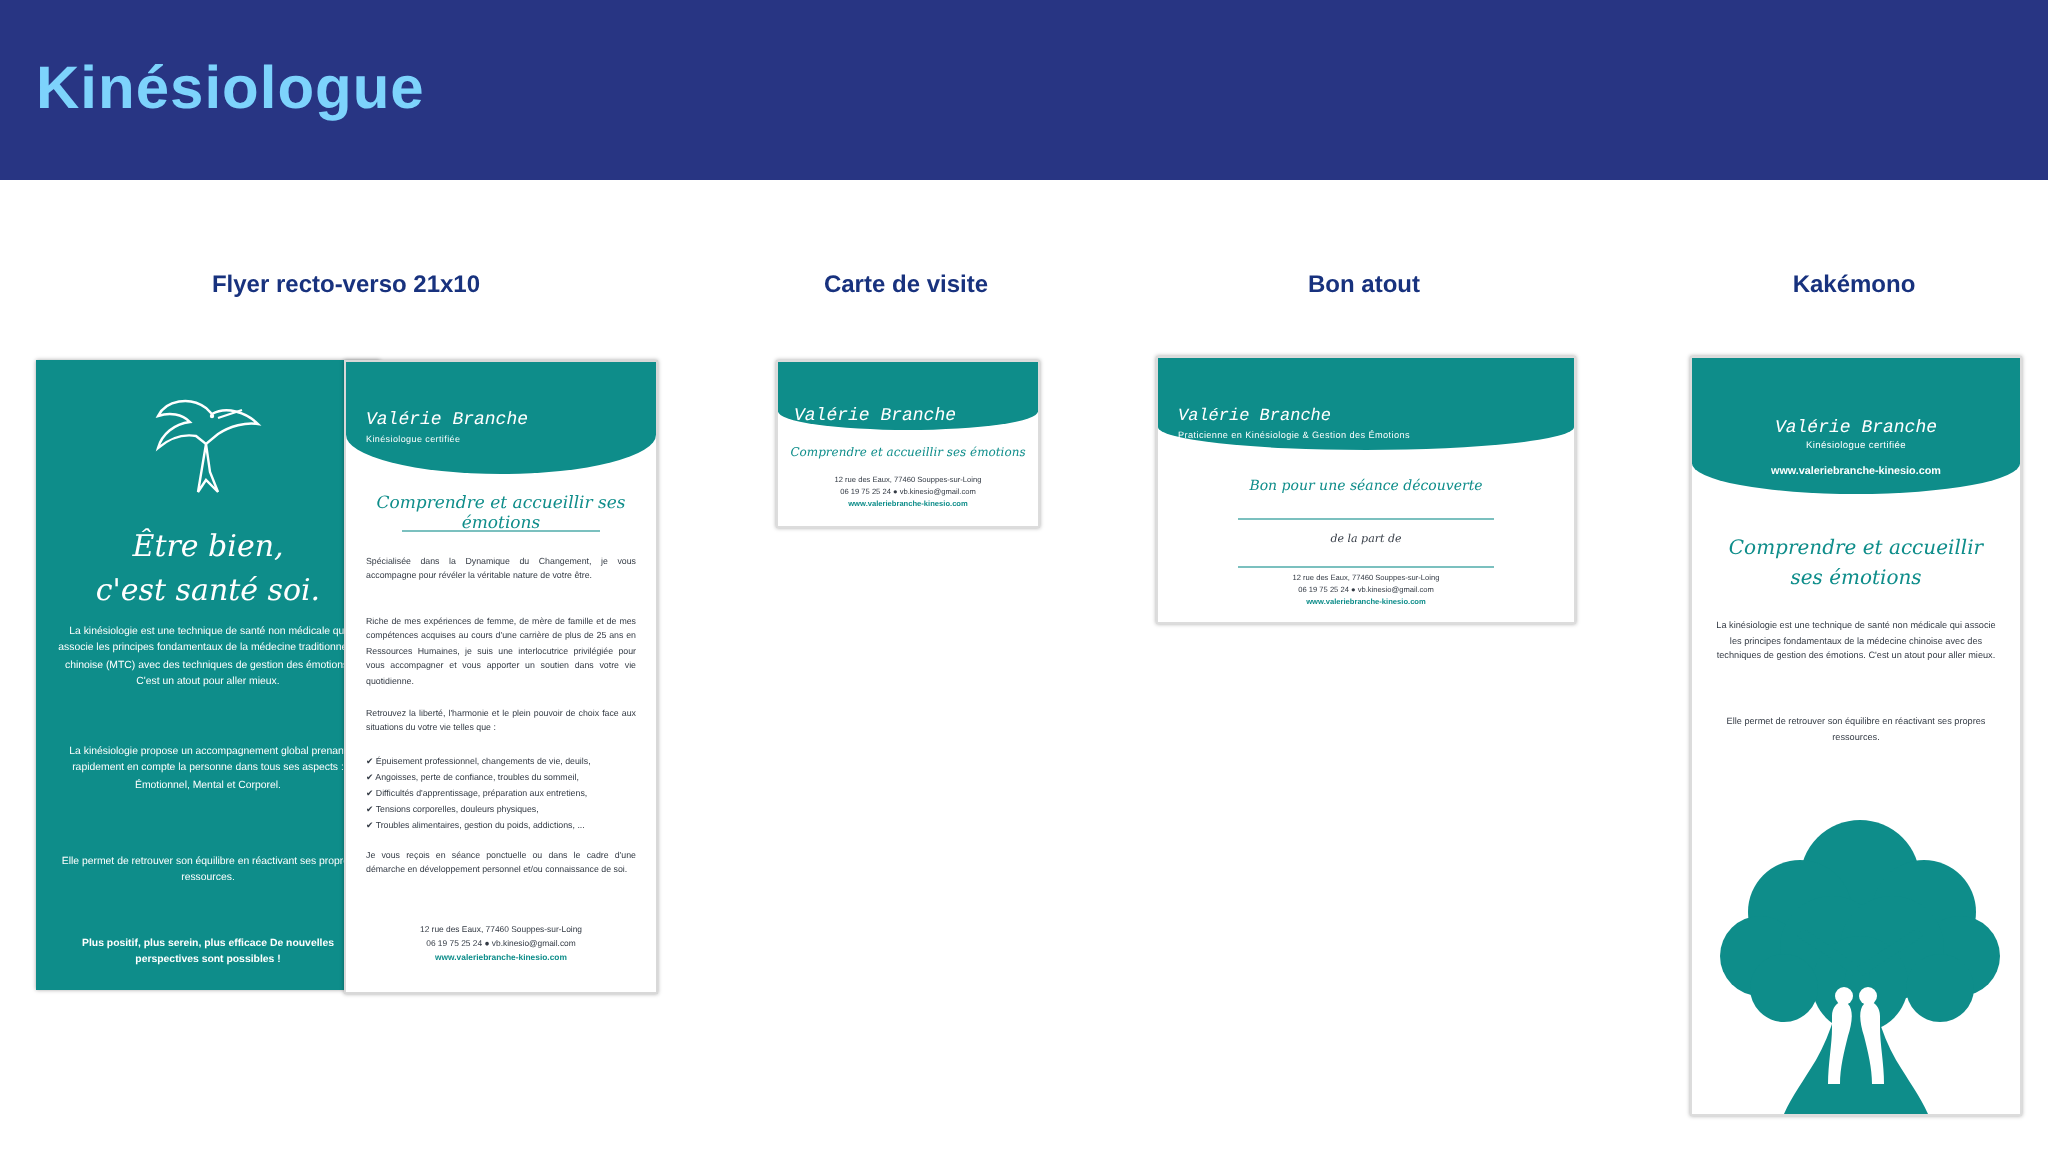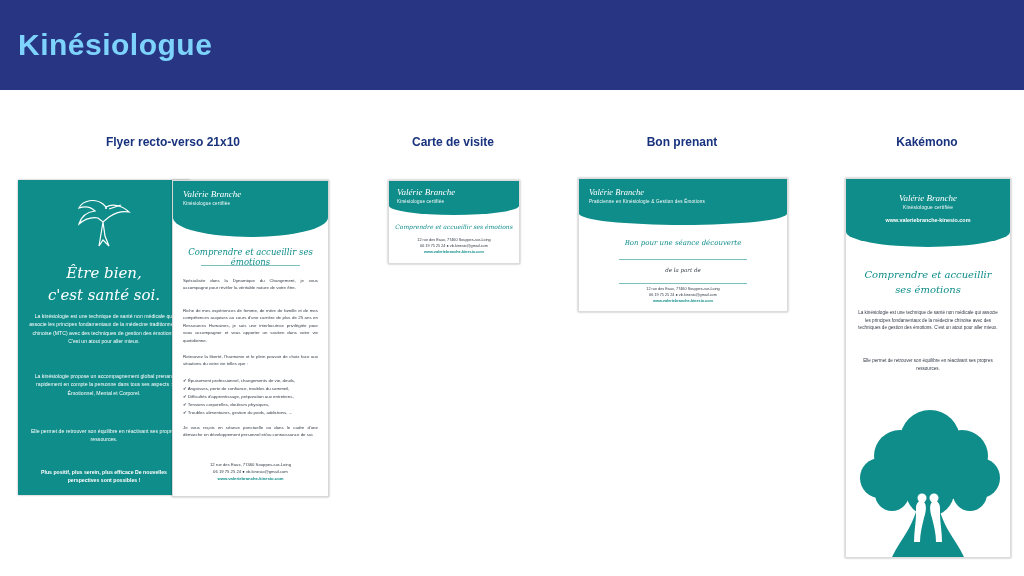--- a/index.html
+++ b/index.html
@@ -110,24 +110,25 @@
     border-bottom-left-radius: 100% 70%;
     border-bottom-right-radius: 100% 70%;
   }
   .flyer-recto .brand {
     position: absolute;
     left: 10px;
     top: 8px;
     color: #ffffff;
   }
   .brand-name {
-    font-family: Liberation Serif, serif;
+    font-family: Liberation Mono, monospace;
     font-style: italic;
     font-size: 9px;
     line-height: 11px;
+    margin-top: 16px;
   }
   .brand-sub {
     font-size: 4.5px;
     line-height: 7px;
     letter-spacing: 0.2px;
   }
   .flyer-recto .headline {
     position: absolute;
     left: 0; right: 0;
     top: 66px;
@@ -330,21 +331,21 @@
 </style>
 </head>
 <body>
 
 <div class="header">
   <div class="header-title">Kinésiologue</div>
 </div>
 
 <div class="section-title" style="left:18px; top:135px; width:310px;">Flyer recto-verso 21x10</div>
 <div class="section-title" style="left:373px; top:135px; width:160px;">Carte de visite</div>
-<div class="section-title" style="left:578px; top:135px; width:208px;">Bon prenant</div>
+<div class="section-title" style="left:578px; top:135px; width:208px;">Bon atout</div>
 <div class="section-title" style="left:845px; top:135px; width:164px;">Kakémono</div>
 
 <div class="piece flyer-verso">
   <svg class="bird" viewBox="0 0 62 52">
     <path d="M30 8 C22 2, 10 4, 6 12 C12 10, 18 11, 22 15 C14 16, 8 21, 6 28 C12 23, 19 21, 25 22
              L30 26 L36 21 C42 17, 50 15, 56 16 C50 10, 40 7, 33 11 Z" fill="none" stroke="#ffffff" stroke-width="1.2"></path>
     <path d="M30 26 L32 40 L36 50 L30 44 L26 50 L28 38 Z" fill="none" stroke="#ffffff" stroke-width="1.2"></path>
     <circle cx="33" cy="12" r="1.1" fill="#ffffff"></circle>
     <path d="M36 13 L48 9" stroke="#ffffff" stroke-width="1.1" fill="none"></path>
   </svg>

